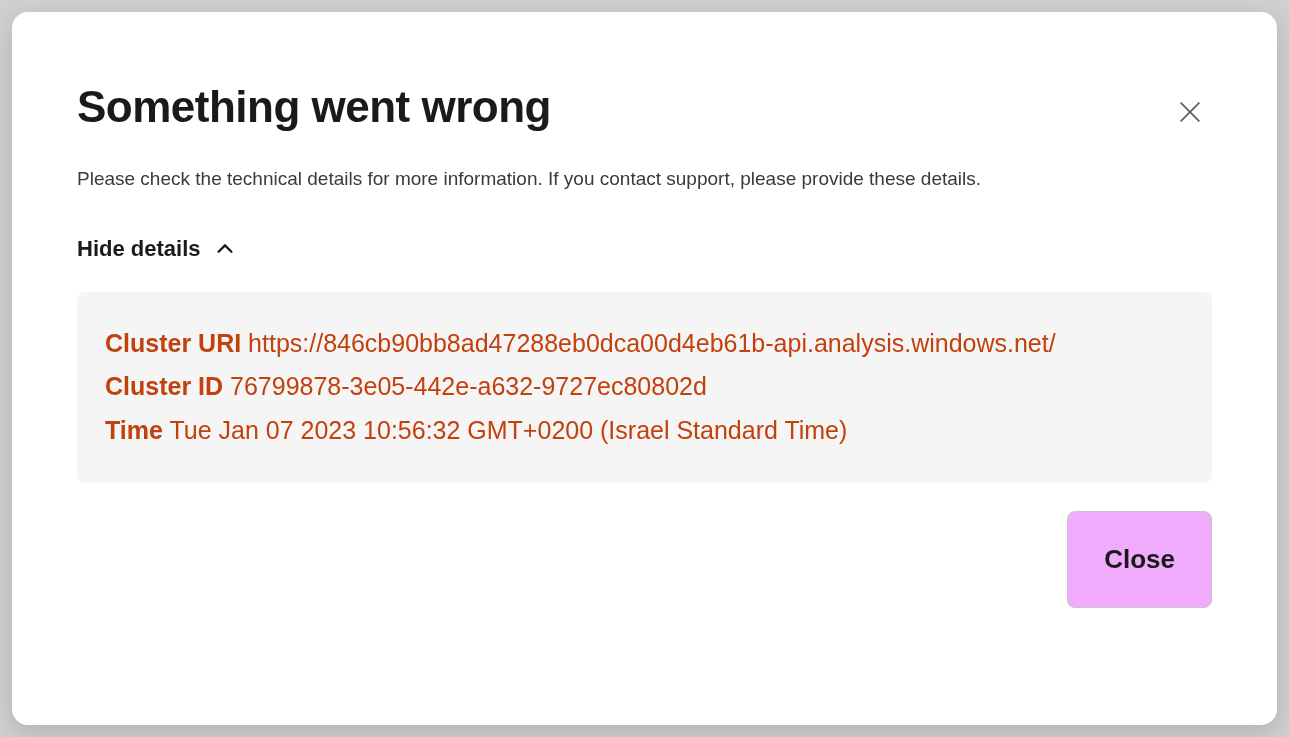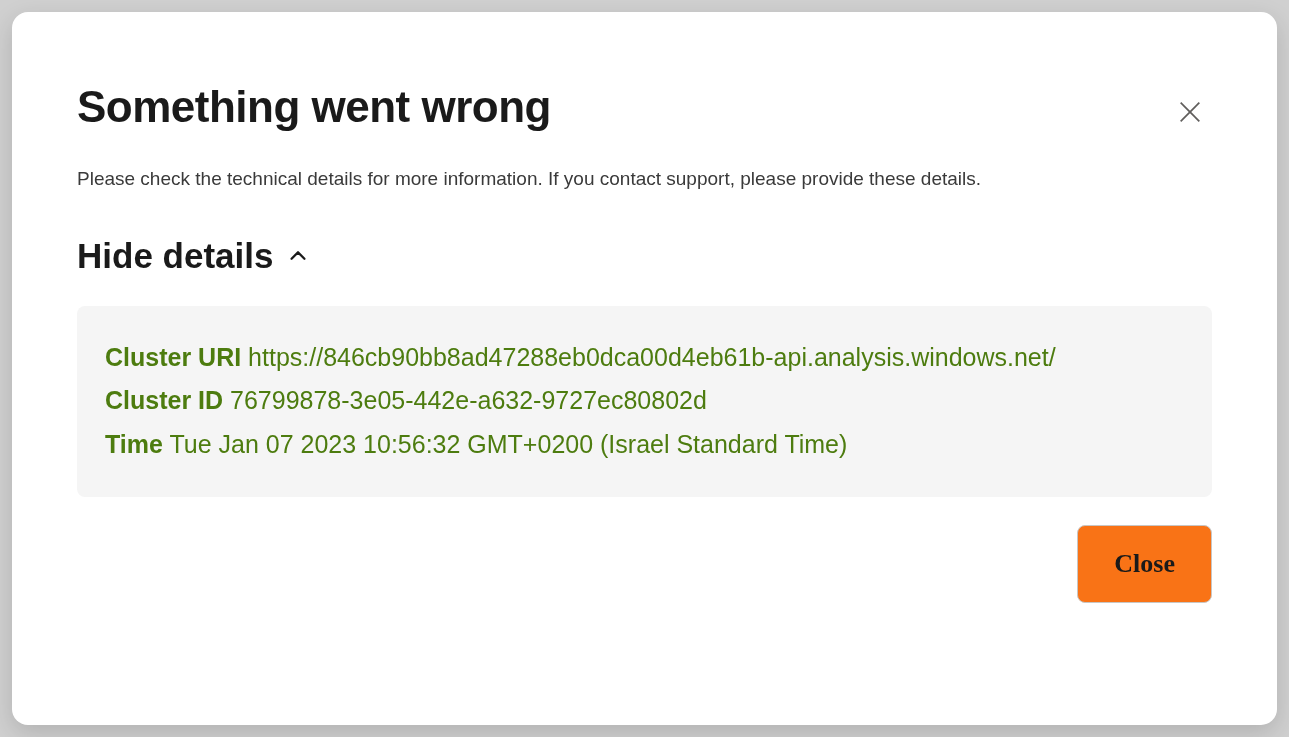--- a/index.html
+++ b/index.html
@@ -63,69 +63,69 @@
       font-weight: 400;
     }
     
     .details-toggle {
       display: flex;
       align-items: center;
       gap: 14px;
       background: none;
       border: none;
       cursor: pointer;
-      font-size: 35px;
+      font-size: 22px;
       font-weight: 600;
       color: #1a1a1a;
       padding: 0;
       margin-bottom: 30px;
       font-family: inherit;
     }
     
     .chevron-icon {
       display: inline-flex;
     }
     
     .details-panel {
       background: #f5f5f5;
       border-radius: 8px;
       padding: 30px 28px;
       margin-bottom: 28px;
     }
     
     .detail-row {
       font-size: 25px;
-      color: #4d7c0f;
+      color: #c2410c;
       line-height: 1.75;
       word-break: break-word;
     }
     
     .detail-label {
       font-weight: 700;
     }
     
     .detail-value {
       font-weight: 400;
     }
     
     .dialog-footer {
       display: flex;
       justify-content: flex-end;
     }
     
     .close-button {
-      background: #f97316;
+      background: #f0abfc;
       border: 1px solid #c8c6c4;
       border-radius: 8px;
-      padding: 23px 36px;
+      padding: 32px 36px;
       font-size: 26px;
       font-weight: 600;
       color: #1a1a1a;
       cursor: pointer;
-      font-family: Liberation Serif, serif;
+      font-family: Liberation Sans, sans-serif;
     }
   </style>
 </head>
 <body>
 
 <div class="dialog">
   <div class="dialog-header">
     <h1 class="dialog-title">Something went wrong</h1>
     <button class="close-icon-button">
       <span class="close-icon">

